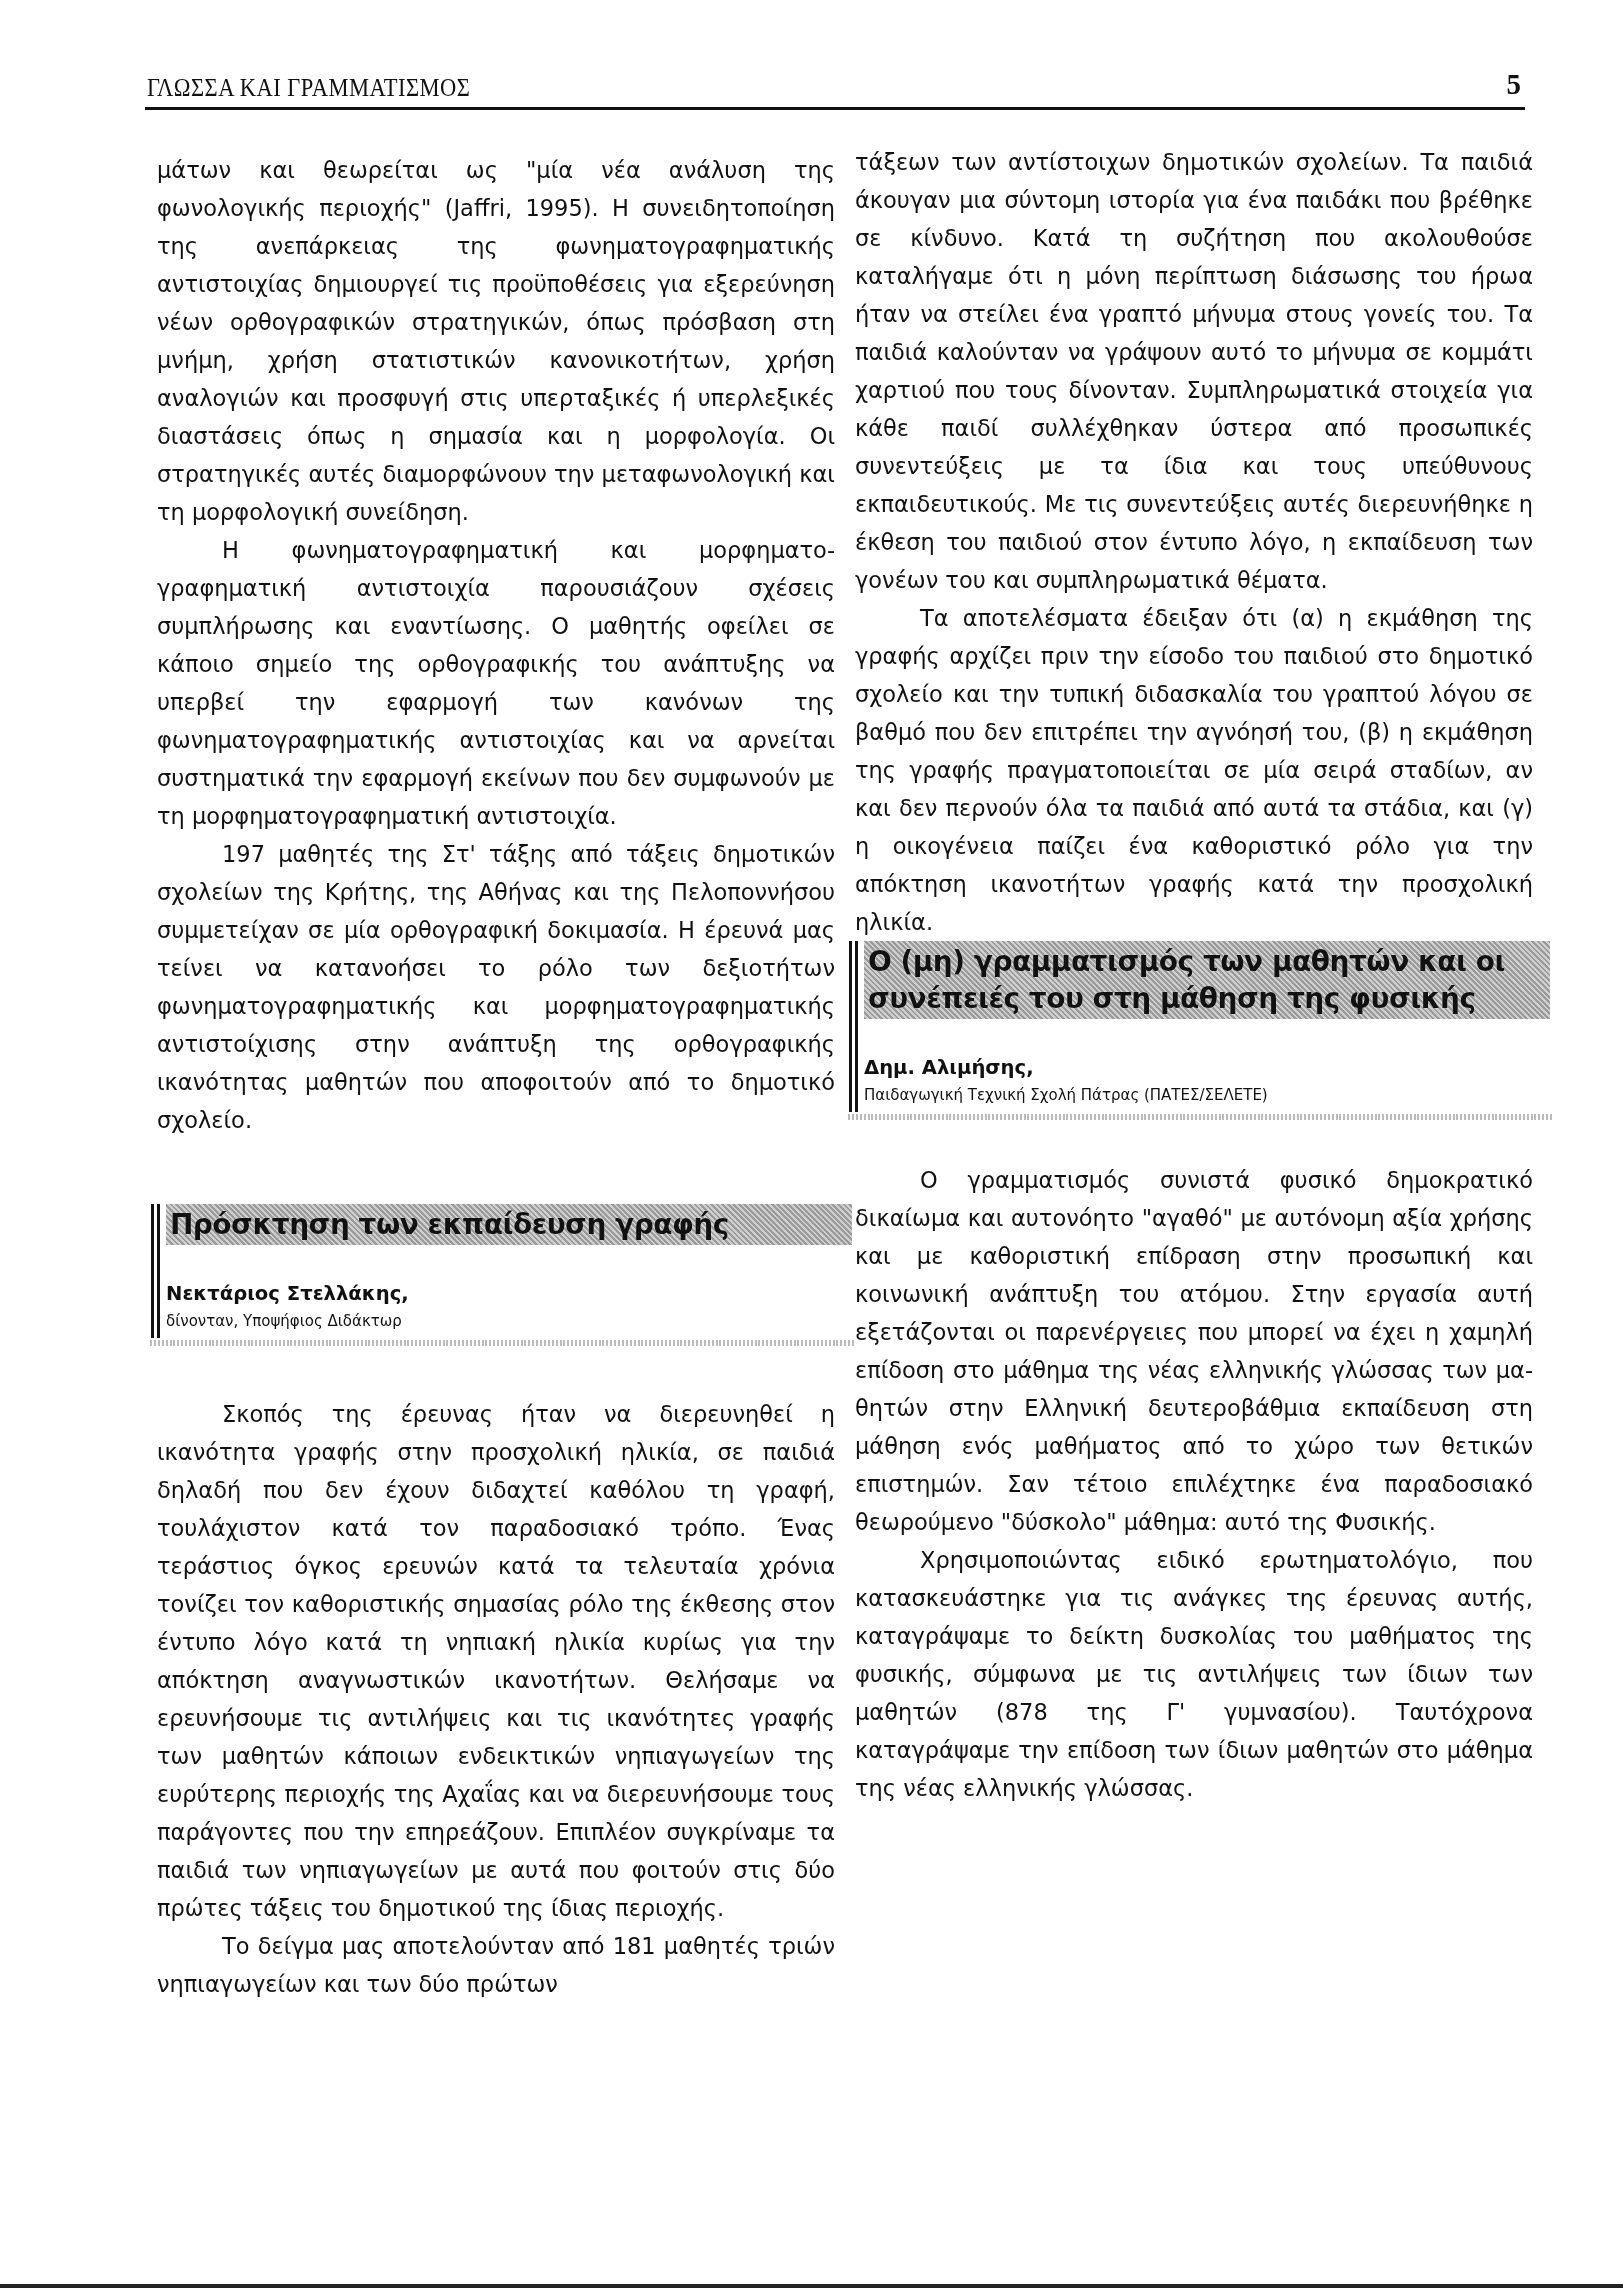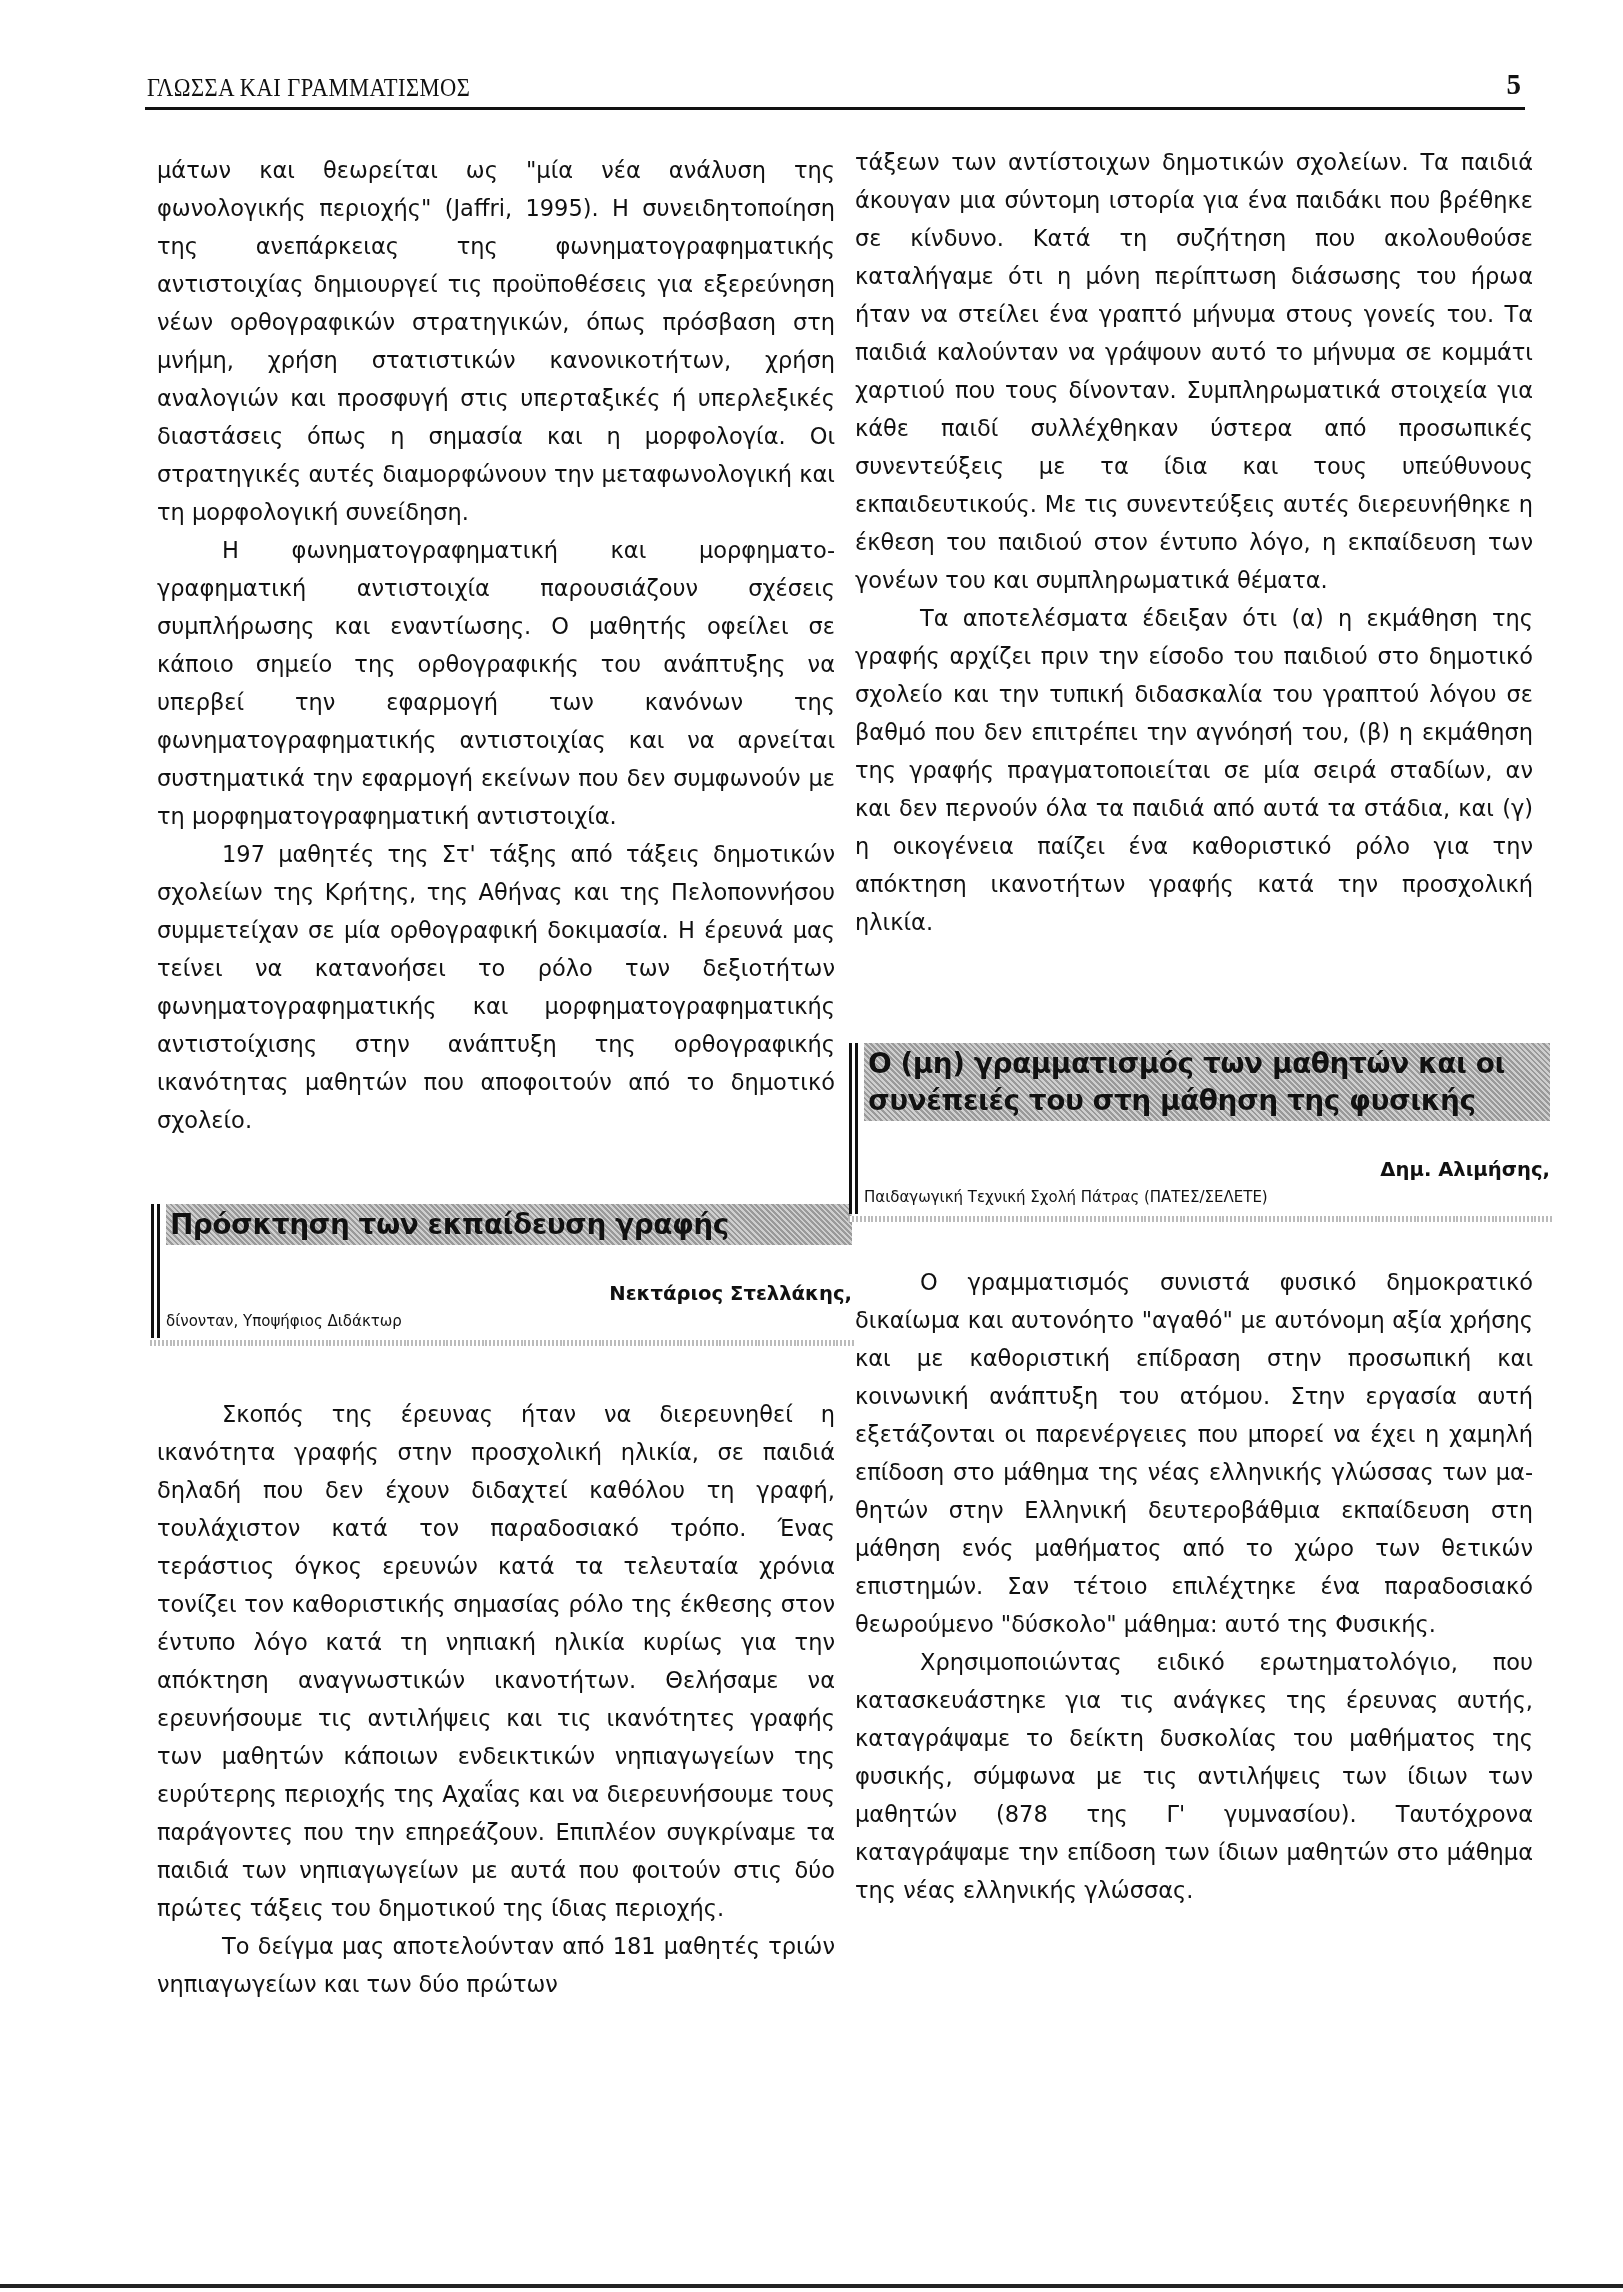--- a/index.html
+++ b/index.html
@@ -39,21 +39,21 @@
   }
   .heading-band {
     background: repeating-linear-gradient(45deg, #9a9a9a 0 2px, #cfcfcf 2px 3.9px);
     font-family: "DejaVu Sans", sans-serif; font-weight: bold; font-size: 28px;
     line-height: 37px; color: #111; padding: 2px 5.9px 2px 3.9px;
     letter-spacing: -0.5px; text-align: left;
     text-shadow: 0 0 1px #fff;
   }
   .author-name {
     font-weight: bold; font-size: 19.6px; line-height: 27.4px; margin-top: 35px;
-    text-align: right;
+    text-align: left;
   }
   .author-affil {
     font-size: 15px; line-height: 29px; text-align: left; padding-bottom: 2px;
   }
   .bottom-rule {
     position: absolute; left: 0; right: 0; top: 2284px; height: 3.9px; background: #222;
   }
 </style>
 </head>
 <body>
@@ -76,21 +76,21 @@
 
   <div style="height:57px"></div>
   <p class="indent">Σκοπός της έρευνας ήταν να διερευνηθεί η ικανότητα γραφής στην προσχολική ηλικία, σε παιδιά δηλαδή που δεν έχουν διδαχτεί καθόλου τη γραφή, τουλάχιστον κατά τον παραδοσιακό τρόπο. Ένας τεράστιος όγκος ερευνών κατά τα τελευταία χρόνια τονίζει τον καθοριστικής σημα­σίας ρόλο της έκθεσης στον έντυπο λόγο κατά τη νηπιακή ηλικία κυρίως για την απόκτηση αναγνω­στικών ικανοτήτων. Θελήσαμε να ερευνήσουμε τις αντιλήψεις και τις ικανότητες γραφής των μαθητών κάποιων ενδεικτικών νηπιαγωγείων της ευρύτερης περιοχής της Αχαΐας και να διερευνή­σουμε τους παράγοντες που την επηρεάζουν. Επιπλέον συγκρίναμε τα παιδιά των νηπιαγωγείων με αυτά που φοιτούν στις δύο πρώτες τάξεις του δημοτικού της ίδιας περιοχής.</p>
   <p class="indent">Το δείγμα μας αποτελούνταν από 181 μα­θητές τριών νηπιαγωγείων και των δύο πρώτων</p>
 </section>
 
 <section class="col col-right">
   <p>τάξεων των αντίστοιχων δημοτικών σχολείων. Τα παιδιά άκουγαν μια σύντομη ιστορία για ένα παιδάκι που βρέθηκε σε κίνδυνο. Κατά τη συζή­τηση που ακολουθούσε καταλήγαμε ότι η μόνη περίπτωση διάσωσης του ήρωα ήταν να στείλει ένα γραπτό μήνυμα στους γονείς του. Τα παιδιά καλούνταν να γράψουν αυτό το μήνυμα σε κομμάτι χαρτιού που τους δίνονταν. Συμπληρω­ματικά στοιχεία για κάθε παιδί συλλέχθηκαν ύστερα από προσωπικές συνεντεύξεις με τα ίδια και τους υπεύθυνους εκπαιδευτικούς. Με τις συνεντεύξεις αυτές διερευνήθηκε η έκθεση του παιδιού στον έντυπο λόγο, η εκπαίδευση των γονέων του και συμπληρωματικά θέματα.</p>
   <p class="indent">Τα αποτελέσματα έδειξαν ότι (α) η εκμάθηση της γραφής αρχίζει πριν την είσοδο του παιδιού στο δημοτικό σχολείο και την τυπική διδασκαλία του γραπτού λόγου σε βαθμό που δεν επιτρέπει την αγνόησή του, (β) η εκμάθηση της γραφής πραγματοποιείται σε μία σειρά σταδίων, αν και δεν περνούν όλα τα παιδιά από αυτά τα στάδια, και (γ) η οικογένεια παίζει ένα καθοριστικό ρόλο για την απόκτηση ικανοτήτων γραφής κατά την προσχολική ηλικία.</p>
 
-  <div class="article-head" style="margin-top:102px;">
+  <div class="article-head" style="">
     <div class="heading-band">Ο (μη) γραμματισμός των μαθητών και οι συνέπειές του στη μάθηση της φυσικής</div>
     <div class="author-name">Δημ. Αλιμήσης,</div>
     <div class="author-affil">Παιδαγωγική Τεχνική Σχολή Πάτρας (ΠΑΤΕΣ/ΣΕΛΕΤΕ)</div>
   </div>
 
   <div style="height:49px"></div>
   <p class="indent">Ο γραμματισμός συνιστά φυσικό δημοκρα­τικό δικαίωμα και αυτονόητο "αγαθό" με αυτόνομη αξία χρήσης και με καθοριστική επίδραση στην προσωπική και κοινωνική ανάπτυξη του ατόμου. Στην εργασία αυτή εξετάζονται οι παρενέργειες που μπορεί να έχει η χαμηλή επίδοση στο μάθημα της νέας ελληνικής γλώσσας των μα­θητών στην Ελληνική δευτεροβάθμια εκπαίδευση στη μάθηση ενός μαθήματος από το χώρο των θετικών επιστημών. Σαν τέτοιο επιλέχτηκε ένα παραδοσιακό θεωρούμενο "δύσκολο" μάθημα: αυτό της Φυσικής.</p>
   <p class="indent">Χρησιμοποιώντας ειδικό ερωτηματολόγιο, που κατασκευάστηκε για τις ανάγκες της έρευ­νας αυτής, καταγράψαμε το δείκτη δυσκολίας του μαθήματος της φυσικής, σύμφωνα με τις αντιλή­ψεις των ίδιων των μαθητών (878 της Γ' γυμνα­σίου). Ταυτόχρονα καταγράψαμε την επίδοση των ίδιων μαθητών στο μάθημα της νέας ελληνικής γλώσσας.</p>
 </section>
 

